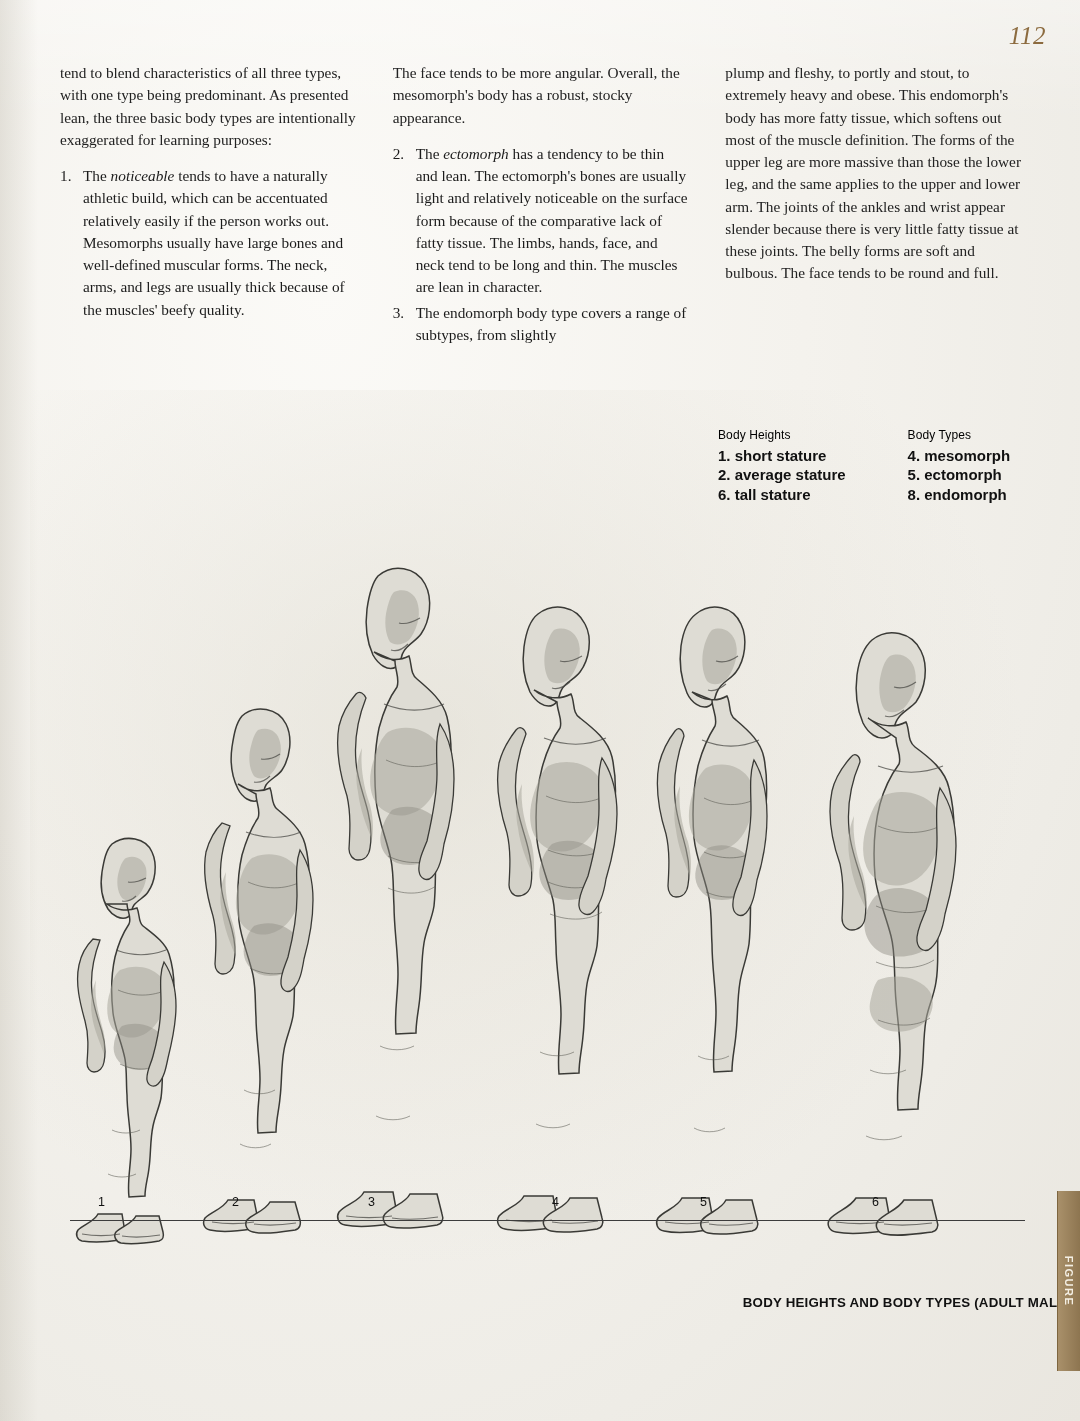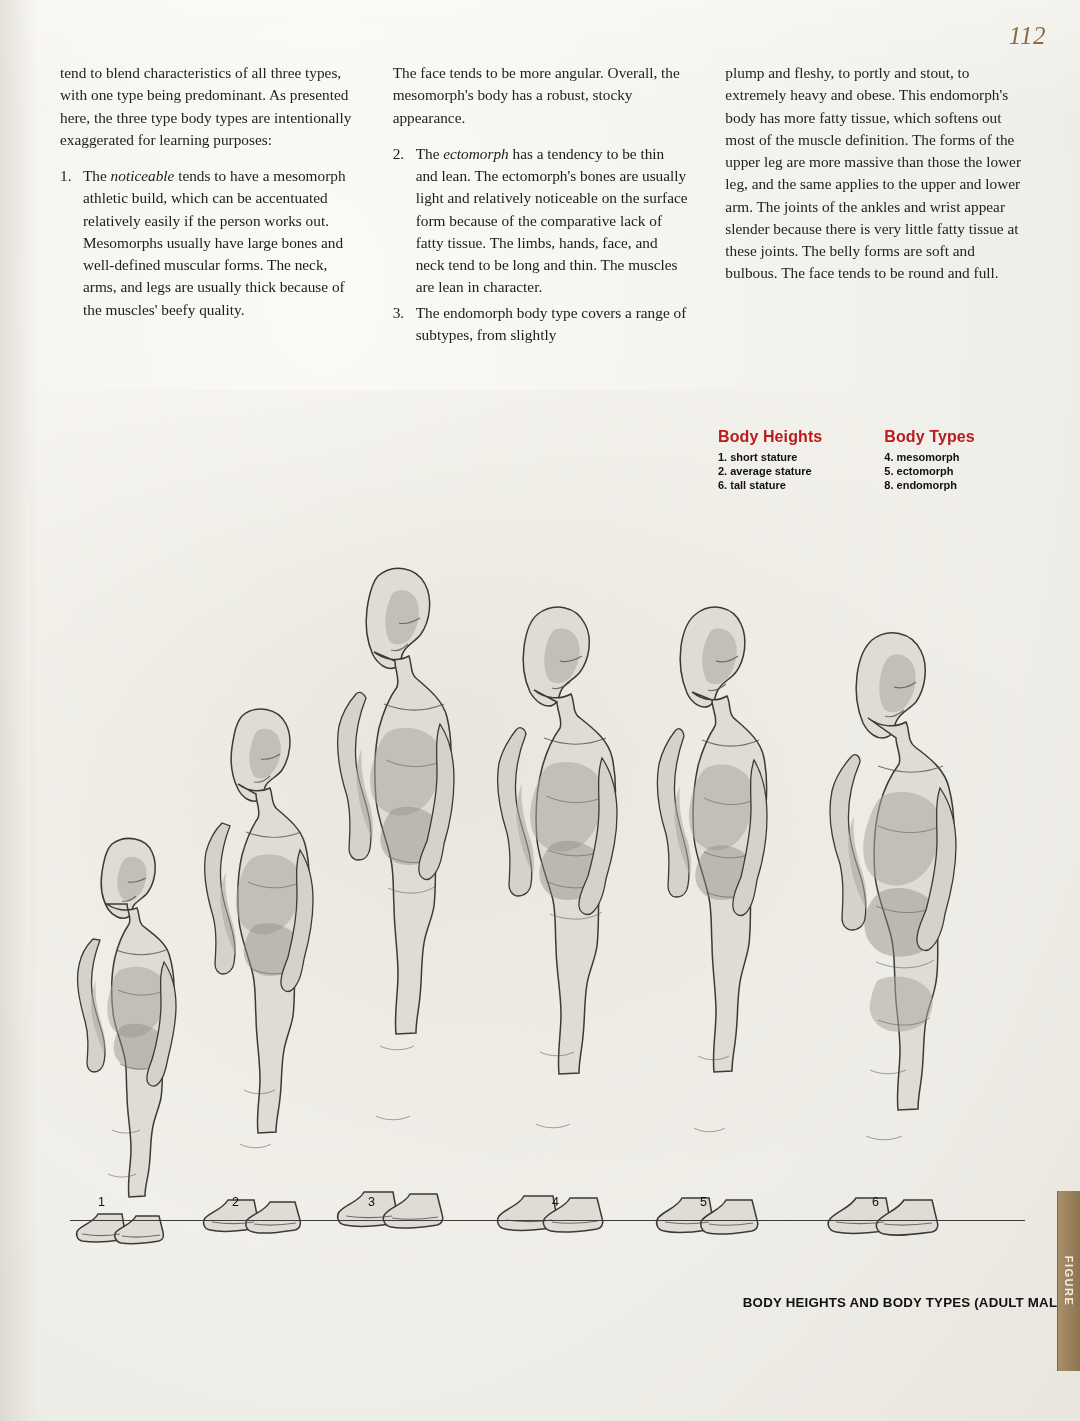--- a/index.html
+++ b/index.html
@@ -57,26 +57,26 @@
   
   .plate{
     position:absolute; left:0; top:400px; width:1080px; height:960px;
   }
   .legend{
     position:absolute; left:718px; top:28px;
     display:flex; gap:62px;
     font-family:"Liberation Sans", sans-serif;
   }
   .legend h4{
-    margin:0 0 4px 0; font-size:16px; font-weight:bold; color:#b91c1c;
+    margin:0 0 4px 0; font-size:12px; font-weight:normal; color:#000000;
     letter-spacing:.1px;
   }
   .legend ol{ margin:0; padding:0; list-style:none; }
   .legend ol li{
-    font-size:11px; font-weight:bold; color:#111; line-height:1.29;
+    font-size:15px; font-weight:bold; color:#111; line-height:1.29;
     white-space:nowrap;
   }
   .baseline{
     position:absolute; left:70px; top:820px; width:955px; height:0;
     border-top:1.3px solid #3c3c3c;
   }
   .fig-caption{
     position:absolute; left:0; top:895px; width:1080px; text-align:right;
     font-family:"Liberation Sans", sans-serif;
     font-size:13.3px; font-weight:bold; letter-spacing:.2px; color:#111;
@@ -118,25 +118,25 @@
 </head>
 <body>
 
 <div class="page-bg"></div>
 
 <div class="page-number">112</div>
 
 <div class="columns">
 
   <div class="col">
-    <p>tend to blend characteristics of all three types, with one type being predominant. As presented here, the three type body types are intentionally exaggerated for learning purposes:</p>
+    <p>tend to blend characteristics of all three types, with one type being predominant. As presented lean, the three basic body types are intentionally exaggerated for learning purposes:</p>
     <ol class="list">
       <li>
         <span class="num">1.</span>
-        <span class="txt"><span>The </span><em>noticeable</em><span> tends to have a mesomorph athletic build, which can be accentuated relatively easily if the person works out. Mesomorphs usually have large bones and well-defined muscular forms. The neck, arms, and legs are usually thick because of the muscles' beefy quality.</span></span>
+        <span class="txt"><span>The </span><em>noticeable</em><span> tends to have a naturally athletic build, which can be accentuated relatively easily if the person works out. Mesomorphs usually have large bones and well-defined muscular forms. The neck, arms, and legs are usually thick because of the muscles' beefy quality.</span></span>
       </li>
     </ol>
   </div>
 
   <div class="col">
     <p>The face tends to be more angular. Overall, the mesomorph's body has a robust, stocky appearance.</p>
     <ol class="list">
       <li>
         <span class="num">2.</span>
         <span class="txt"><span>The </span><em>ectomorph</em><span> has a tendency to be thin and lean. The ectomorph's bones are usually light and relatively noticeable on the surface form because of the comparative lack of fatty tissue. The limbs, hands, face, and neck tend to be long and thin. The muscles are lean in character.</span></span>

